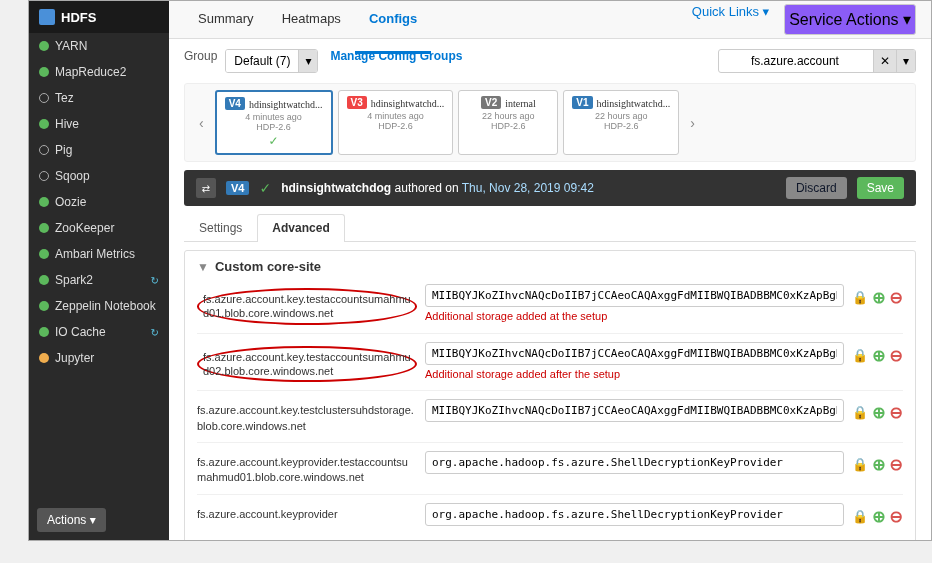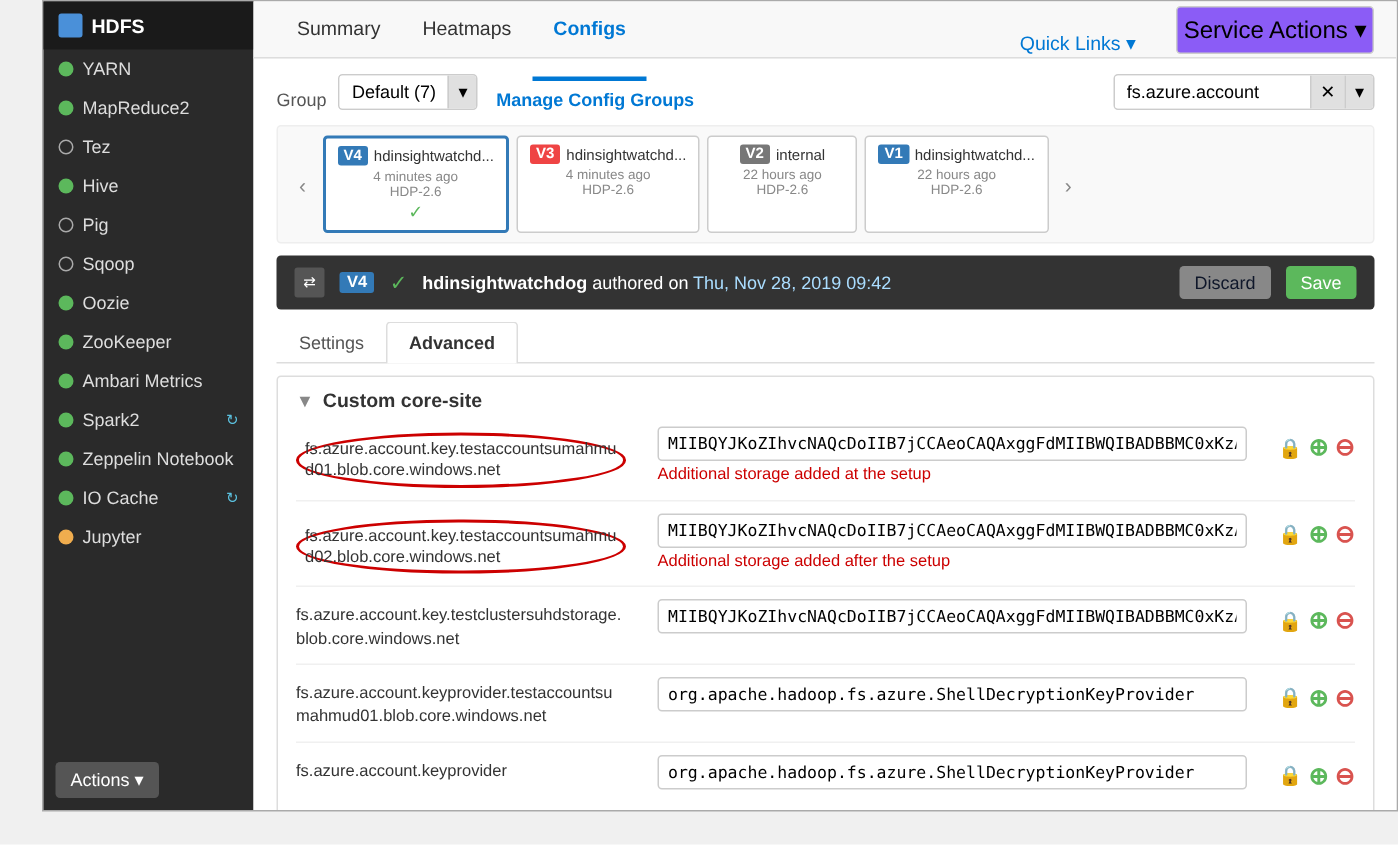--- a/index.html
+++ b/index.html
@@ -29,41 +29,41 @@
     .nav-tabs { display: flex; gap: 0; }
     .nav-tab { padding: 25px 14px; cursor: pointer; font-size: 13px; color: #333; border-bottom: 3px solid transparent; }
     .nav-tab.active { border-bottom: 3px solid #0078d4; color: #0078d4; font-weight: bold; }
     .quick-links { color: #0078d4; font-size: 13px; cursor: pointer; display: flex; align-items: center; gap: 3px; }
     .service-actions-btn { background: #8b5cf6; border: 1px solid #ccc; padding: 5px 4px; cursor: pointer; font-size: 16px; border-radius: 3px; display: flex; align-items: center; gap: 4px; }
 
     
     .config-area { flex: 1; overflow-y: auto; padding: 10px 15px; }
 
     
-    .group-bar { display: flex; align-items: flex-end; gap: 8px; margin-bottom: 10px; }
+    .group-bar { display: flex; align-items: flex-start; gap: 8px; margin-bottom: 10px; }
     .group-label { font-size: 12px; color: #555; }
     .group-select { display: flex; align-items: center; border: 1px solid #ccc; border-radius: 3px; overflow: hidden; }
     .group-select-text { padding: 4px 8px; background: #fff; font-size: 12px; }
     .group-select-arrow { padding: 4px 6px; background: #e0e0e0; cursor: pointer; border-left: 1px solid #ccc; }
     .manage-link { color: #0078d4; font-size: 12px; cursor: pointer; text-decoration: none; margin-left: 4px; font-weight: bold; }
-    .search-box { margin-left: auto; display: flex; align-items: center; border: 1px solid #ccc; border-radius: 3px; overflow: hidden; }
+    .search-box { margin-left: auto; display: flex; align-items: center; border: 1px solid #ccc; border-radius: 3px; overflow: hidden; padding-left: 24px; }
     .search-input { padding: 4px 8px; border: none; outline: none; font-size: 12px; width: 130px; }
     .search-clear { padding: 4px 6px; background: #e0e0e0; cursor: pointer; border-left: 1px solid #ccc; }
     .search-dropdown { padding: 4px 6px; background: #e0e0e0; cursor: pointer; border-left: 1px solid #ccc; }
 
     
     .version-history { display: flex; align-items: center; gap: 5px; margin-bottom: 8px; background: #f9f9f9; border: 1px solid #eee; padding: 6px 8px; border-radius: 3px; }
     .nav-arrow { padding: 4px 6px; cursor: pointer; color: #888; font-size: 14px; }
     .version-card { background: #fff; border: 1px solid #ccc; border-radius: 3px; padding: 5px 8px; font-size: 10px; min-width: 100px; text-align: center; }
     .version-card .v-badge { display: inline-block; padding: 1px 4px; border-radius: 2px; font-size: 10px; font-weight: bold; color: #fff; margin-bottom: 2px; }
     .v-badge.v4 { background: #337ab7; }
     .v-badge.v3 { background: #ef4444; }
     .v-badge.v2 { background: #777; }
     .v-badge.v1 { background: #337ab7; text-align: center; }
-    .version-card .v-name { font-size: 10px; color: #333; }
+    .version-card .v-name { font-size: 10px; color: #333; font-family: Liberation Serif, serif; }
     .version-card .v-time { font-size: 9px; color: #888; }
     .version-card .v-hdp { font-size: 9px; color: #888; }
     .version-card.selected { border: 2px solid #337ab7; }
     .checkmark-row { display: flex; justify-content: center; margin-top: 2px; }
     .checkmark { color: #5cb85c; font-size: 12px; }
 
     
     .commit-bar { background: #333; color: #fff; padding: 7px 12px; display: flex; align-items: center; gap: 10px; margin-bottom: 8px; border-radius: 3px; }
     .commit-icon { width: 20px; height: 20px; background: #555; border-radius: 2px; display: flex; align-items: center; justify-content: center; font-size: 10px; cursor: pointer; }
     .commit-v-badge { background: #337ab7; color: #fff; padding: 1px 5px; border-radius: 2px; font-size: 11px; font-weight: bold; }
@@ -78,21 +78,21 @@
     .settings-tabs { display: flex; gap: 0; border-bottom: 1px solid #ddd; margin-bottom: 8px; }
     .settings-tab { padding: 6px 14px; cursor: pointer; font-size: 12px; color: #555; border: 1px solid transparent; border-bottom: none; border-radius: 3px 3px 0 0; }
     .settings-tab.active { background: #fff; border-color: #ddd; border-bottom-color: #fff; color: #333; font-weight: bold; margin-bottom: -1px; }
 
     
     .config-section { border: 1px solid #ddd; border-radius: 3px; padding: 8px 12px; }
     .section-header { display: flex; align-items: center; gap: 6px; margin-bottom: 10px; font-size: 13px; font-weight: bold; color: #333; cursor: pointer; }
     .section-arrow { color: #888; font-size: 12px; }
 
     
-    .config-row { display: flex; align-items: flex-start; gap: 21px; margin-bottom: 8px; padding-bottom: 8px; border-bottom: 1px solid #f0f0f0; }
+    .config-row { display: flex; align-items: flex-start; gap: 8px; margin-bottom: 8px; padding-bottom: 8px; border-bottom: 1px solid #f0f0f0; }
     .config-row:last-child { border-bottom: none; margin-bottom: 0; }
     .config-key { width: 220px; flex-shrink: 0; font-size: 11px; color: #333; word-break: break-all; padding-top: 4px; line-height: 1.4; }
     .config-value { flex: 1; }
     .config-value input { width: 100%; padding: 4px 6px; border: 1px solid #ccc; border-radius: 3px; font-size: 11px; font-family: monospace; }
     .config-value .note { color: #c00; font-size: 11px; margin-top: 2px; line-height: 1.3; }
     .config-actions { display: flex; align-items: center; gap: 4px; padding-top: 4px; }
     .lock-icon { color: #888; font-size: 13px; cursor: pointer; }
     .plus-icon { color: #5cb85c; font-size: 16px; cursor: pointer; font-weight: bold; }
     .minus-icon { color: #d9534f; font-size: 16px; cursor: pointer; font-weight: bold; }
 
@@ -179,21 +179,21 @@
   </div>
 
   <div class="main">
 
     <div class="top-nav">
       <div class="nav-tabs" id="nav-tabs-container">
           <span class="nav-tab">Summary</span>
           <span class="nav-tab">Heatmaps</span>
           <span class="nav-tab active">Configs</span>
         </div>
-      <div style="display:flex;align-items:flex-end;gap:27px;">
+      <div style="display:flex;align-items:flex-start;gap:15px;">
         <span class="quick-links">Quick Links ▾</span>
         <button class="service-actions-btn">Service Actions ▾</button>
       </div>
     </div>
 
     <div class="config-area">
 
       <div class="group-bar">
         <span class="group-label">Group</span>
         <div class="group-select">

